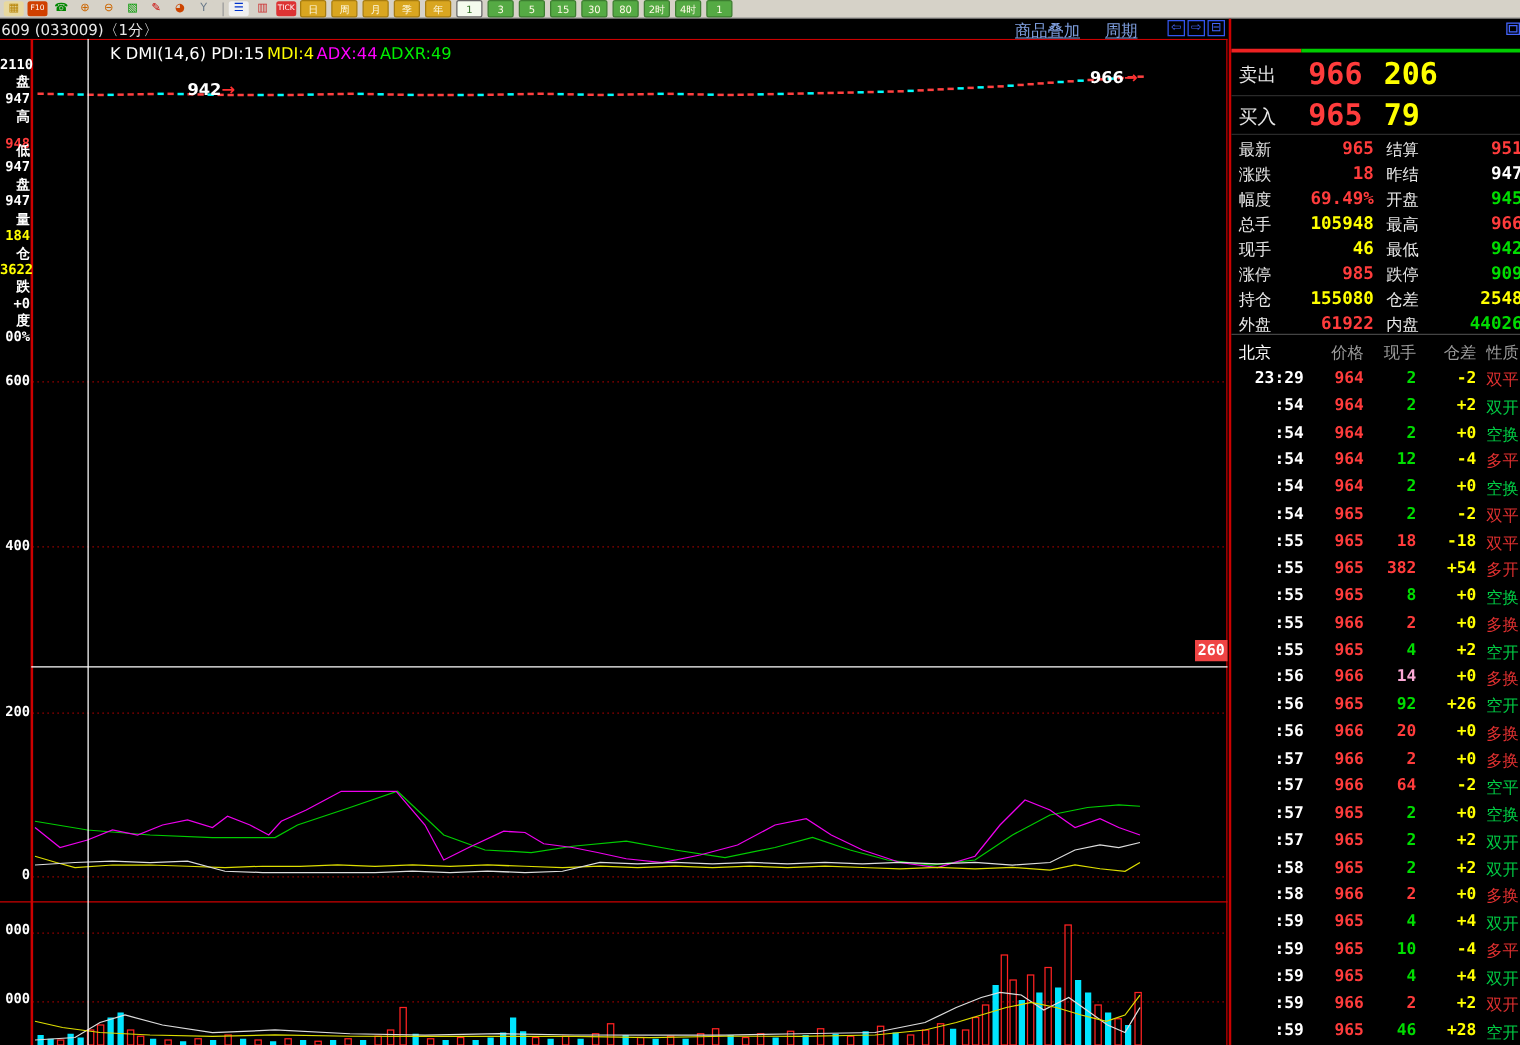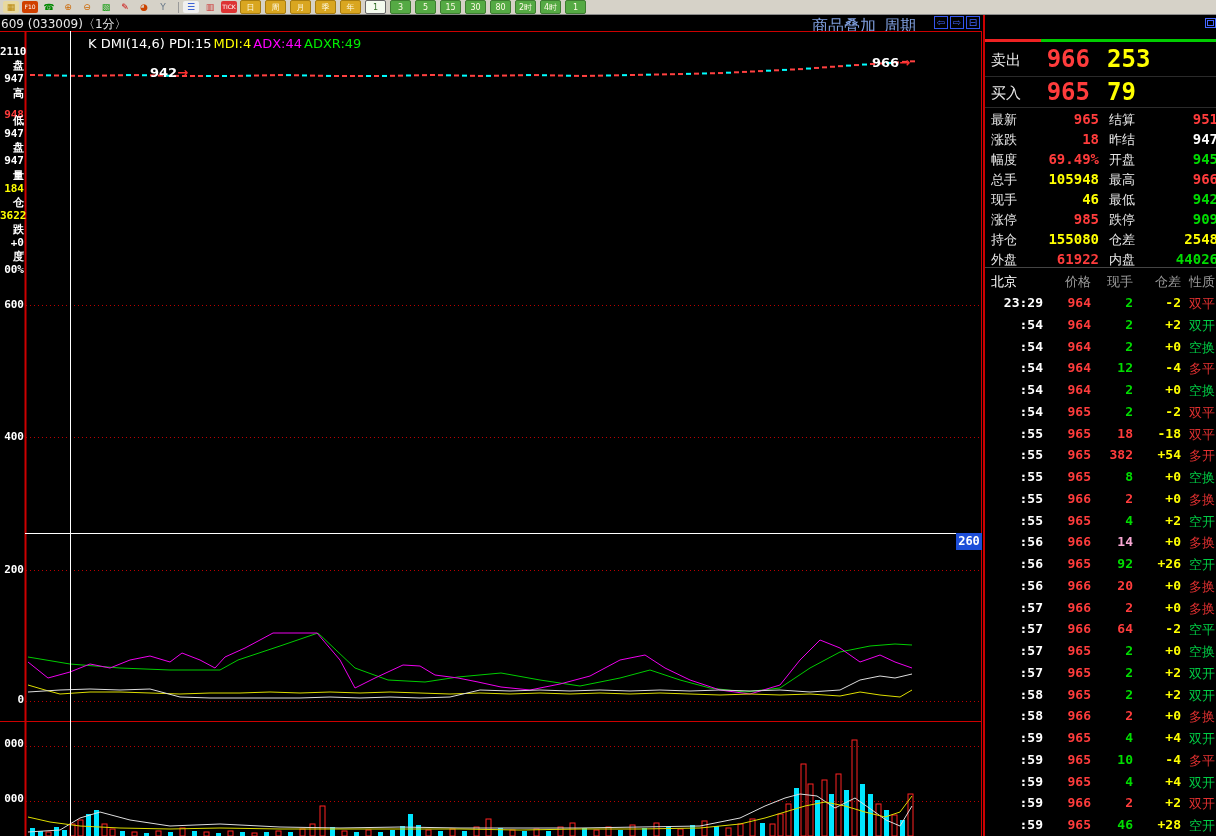--- a/index.html
+++ b/index.html
@@ -15,37 +15,37 @@
   .tb-sep{width:1px;height:11px;background:#999;margin:0 4px;}
   .pbtn{display:inline-flex;align-items:center;justify-content:center;width:19px;height:12px;
     font-size:8px;border-radius:2px;margin-right:4px;color:#fffbe6;}
   .pbtn.day{background:#d9a620;border:1px solid #a87d10;}
   .pbtn.min{background:#55aa44;border:1px solid #3d7d30;}
   .pbtn.sel{background:#f4fbee;color:#2f6e24;border:1px solid #666;}
 
   
   #subbar{position:absolute;left:0;top:15px;width:983px;height:16px;background:#000;color:#fff;}
   #subbar-label{position:absolute;left:1px;top:1px;font-size:12px;color:#e8e8e8;white-space:nowrap;}
-  .sb-link{position:absolute;top:1px;font-size:16px;color:#7f9fdf;text-decoration:underline;cursor:pointer;white-space:nowrap;}
+  .sb-link{position:absolute;top:1px;font-size:13px;color:#7f9fdf;text-decoration:underline;cursor:pointer;white-space:nowrap;}
   .navbtn{position:absolute;top:1px;width:14px;height:13px;border:1px solid #3355ee;color:#4466ff;
     font-size:10px;line-height:12px;text-align:center;background:#000;cursor:pointer;box-sizing:border-box;}
 
   
   #chart-wrap{position:absolute;left:0;top:31px;width:983px;height:805px;background:#000;}
   #chart-svg{position:absolute;left:0;top:0;}
   .leftlab{position:absolute;width:24px;text-align:right;font-size:11px;line-height:12px;
     font-family:"DejaVu Sans Mono","Liberation Mono",monospace;font-weight:bold;white-space:nowrap;}
   #chart-title{position:absolute;left:88px;top:5px;font-size:13px;white-space:nowrap;}
   #vol-title{position:absolute;left:85px;top:694px;font-size:13px;white-space:nowrap;}
   .seg{margin-right:2px;}
   #lbl-942{position:absolute;left:150px;top:34px;font-size:13px;color:#fff;font-weight:bold;}
   #lbl-966{position:absolute;left:872px;top:24px;font-size:13px;color:#fff;font-weight:bold;}
   .mini-arrow{color:#ff3030;font-weight:bold;}
-  #crosshair-val{position:absolute;left:956px;top:481px;width:26px;height:17px;background:#1d4ed8;
-    color:#fff;font-size:12px;line-height:17px;text-align:center;font-weight:bold;margin-top:21px;}
+  #crosshair-val{position:absolute;left:956px;top:481px;width:26px;height:17px;background:#ef4444;
+    color:#fff;font-size:12px;line-height:17px;text-align:center;font-weight:bold;}
 
   
   #rpanel{position:absolute;left:983px;top:15px;width:233px;height:821px;background:#000;overflow:hidden;
     border-left:2px solid #cc0000;box-sizing:border-box;}
   #rp-title{position:absolute;left:0;top:1px;width:218px;text-align:center;color:#ffff00;
     font-size:19px;font-weight:bold;white-space:nowrap;}
   #rp-ratio{position:absolute;left:0;top:24px;width:233px;height:3px;}
   #rp-ratio .r{float:left;height:3px;background:#ee2222;}
   #rp-ratio .g{float:left;height:3px;background:#00cc00;}
   .bigrow{position:absolute;left:0;width:233px;height:31px;}
@@ -364,21 +364,21 @@
   <div id="rpanel">
     <div id="panel-restore"></div>
     <div id="rp-ratio">
         <div class="r" style="width: 24%;"></div>
         <div class="g" style="width: 76%;"></div>
       </div>
 
     <div class="bigrow" style="top:29px">
       <span class="lab">卖出</span>
       <span class="price num">966</span>
-      <span class="qty num">253</span>
+      <span class="qty num">206</span>
     </div>
     <div class="hsep" style="top:61px"></div>
     <div class="bigrow" style="top:62px">
       <span class="lab">买入</span>
       <span class="price num">965</span>
       <span class="qty num">79</span>
     </div>
     <div class="hsep" style="top:92px"></div>
 
     <div id="info-grid">

